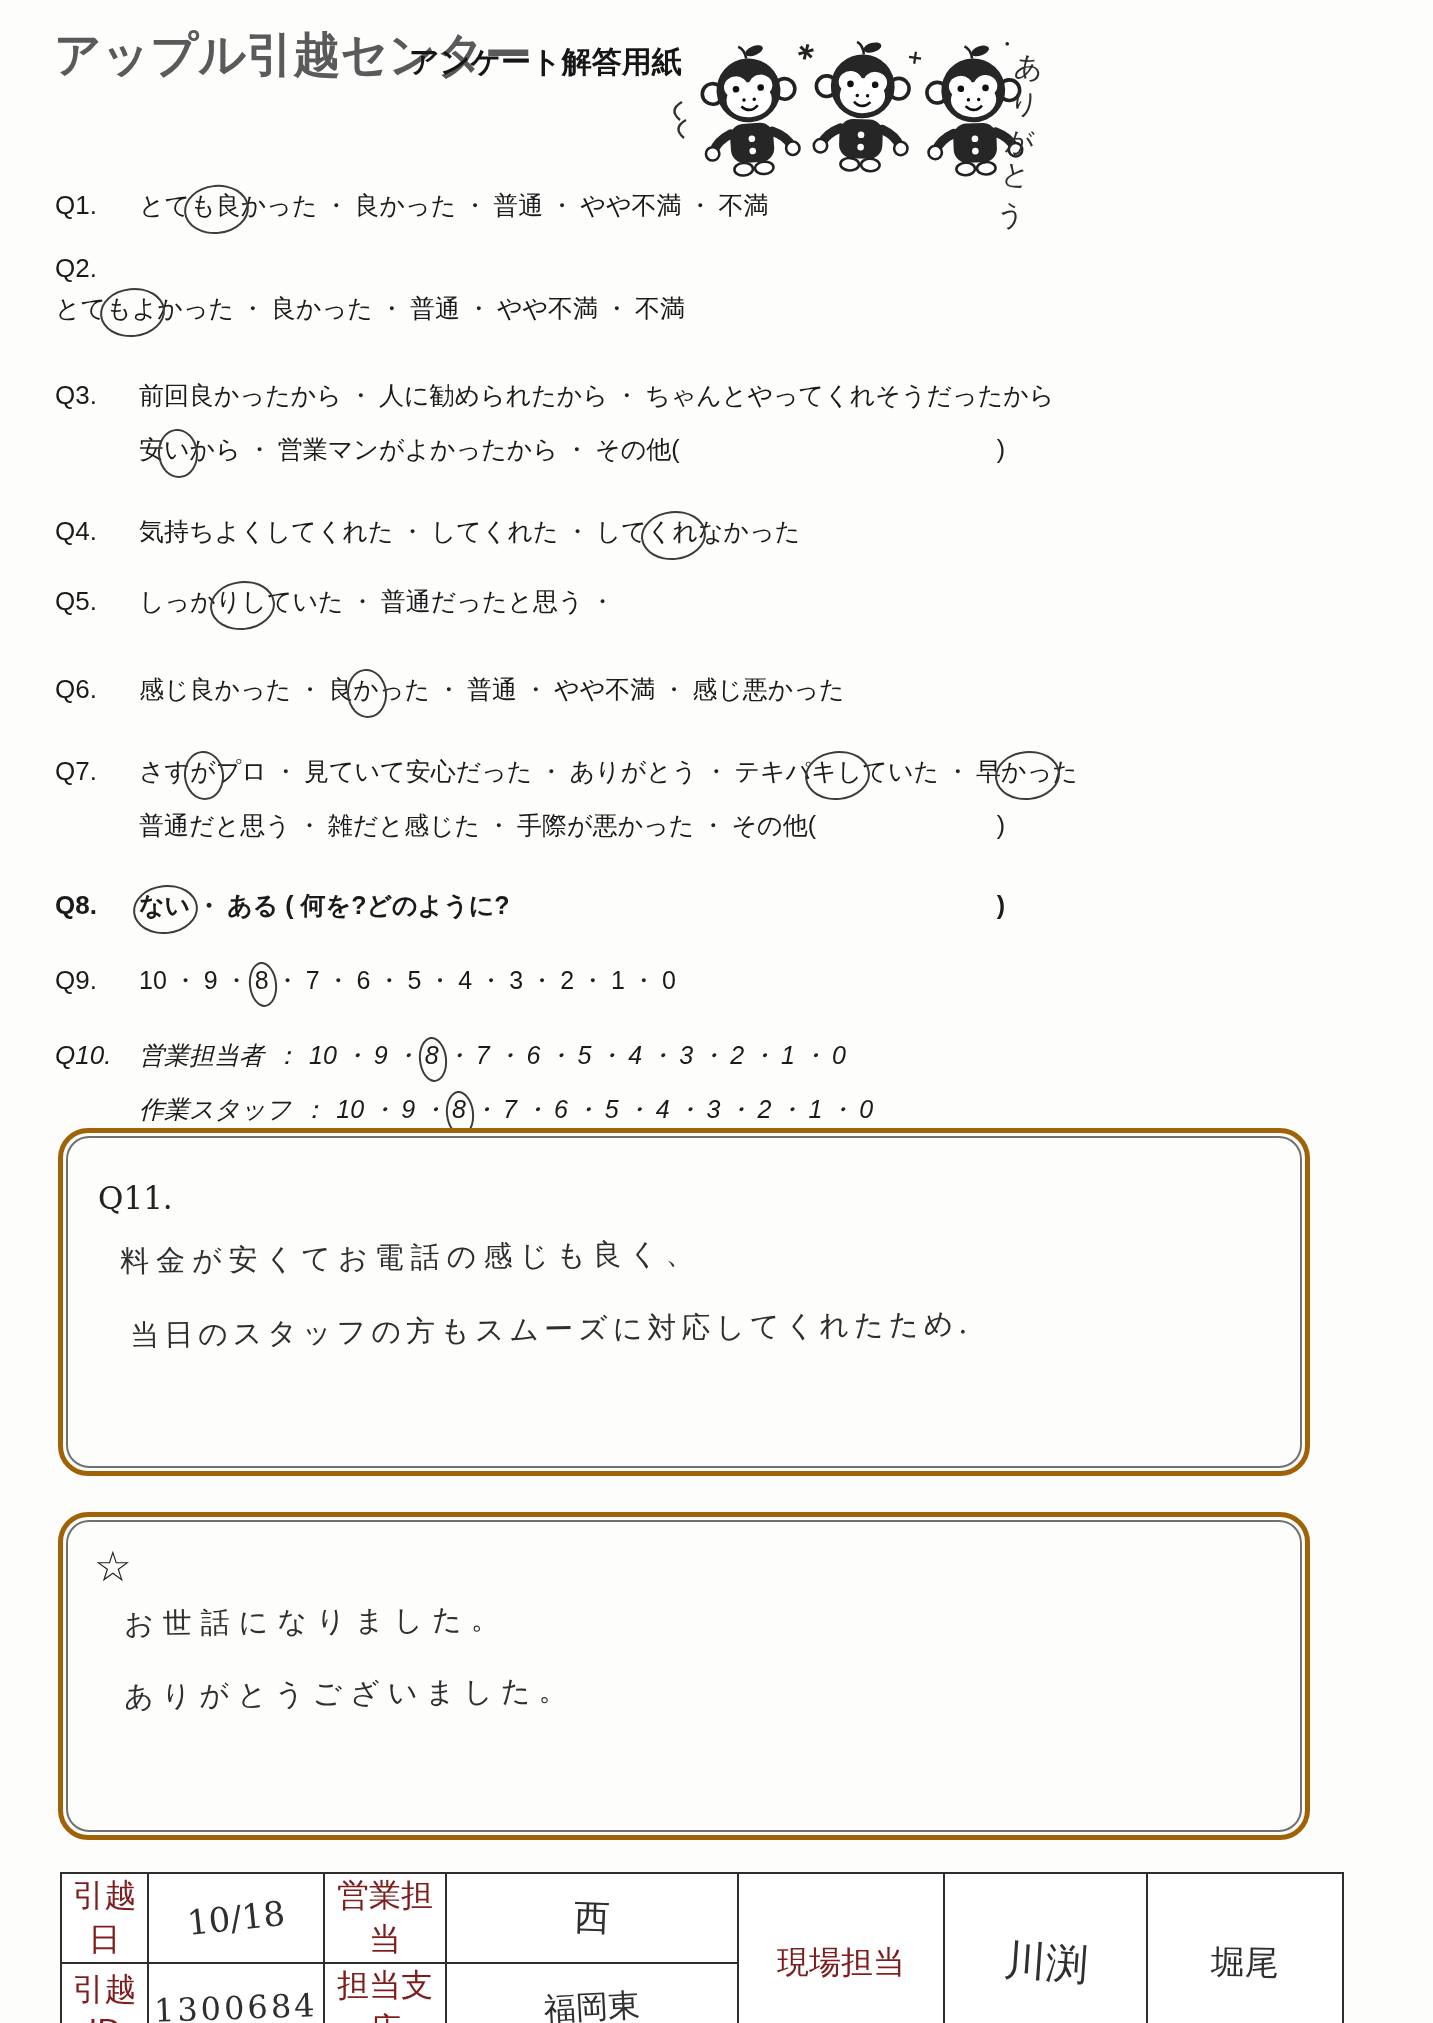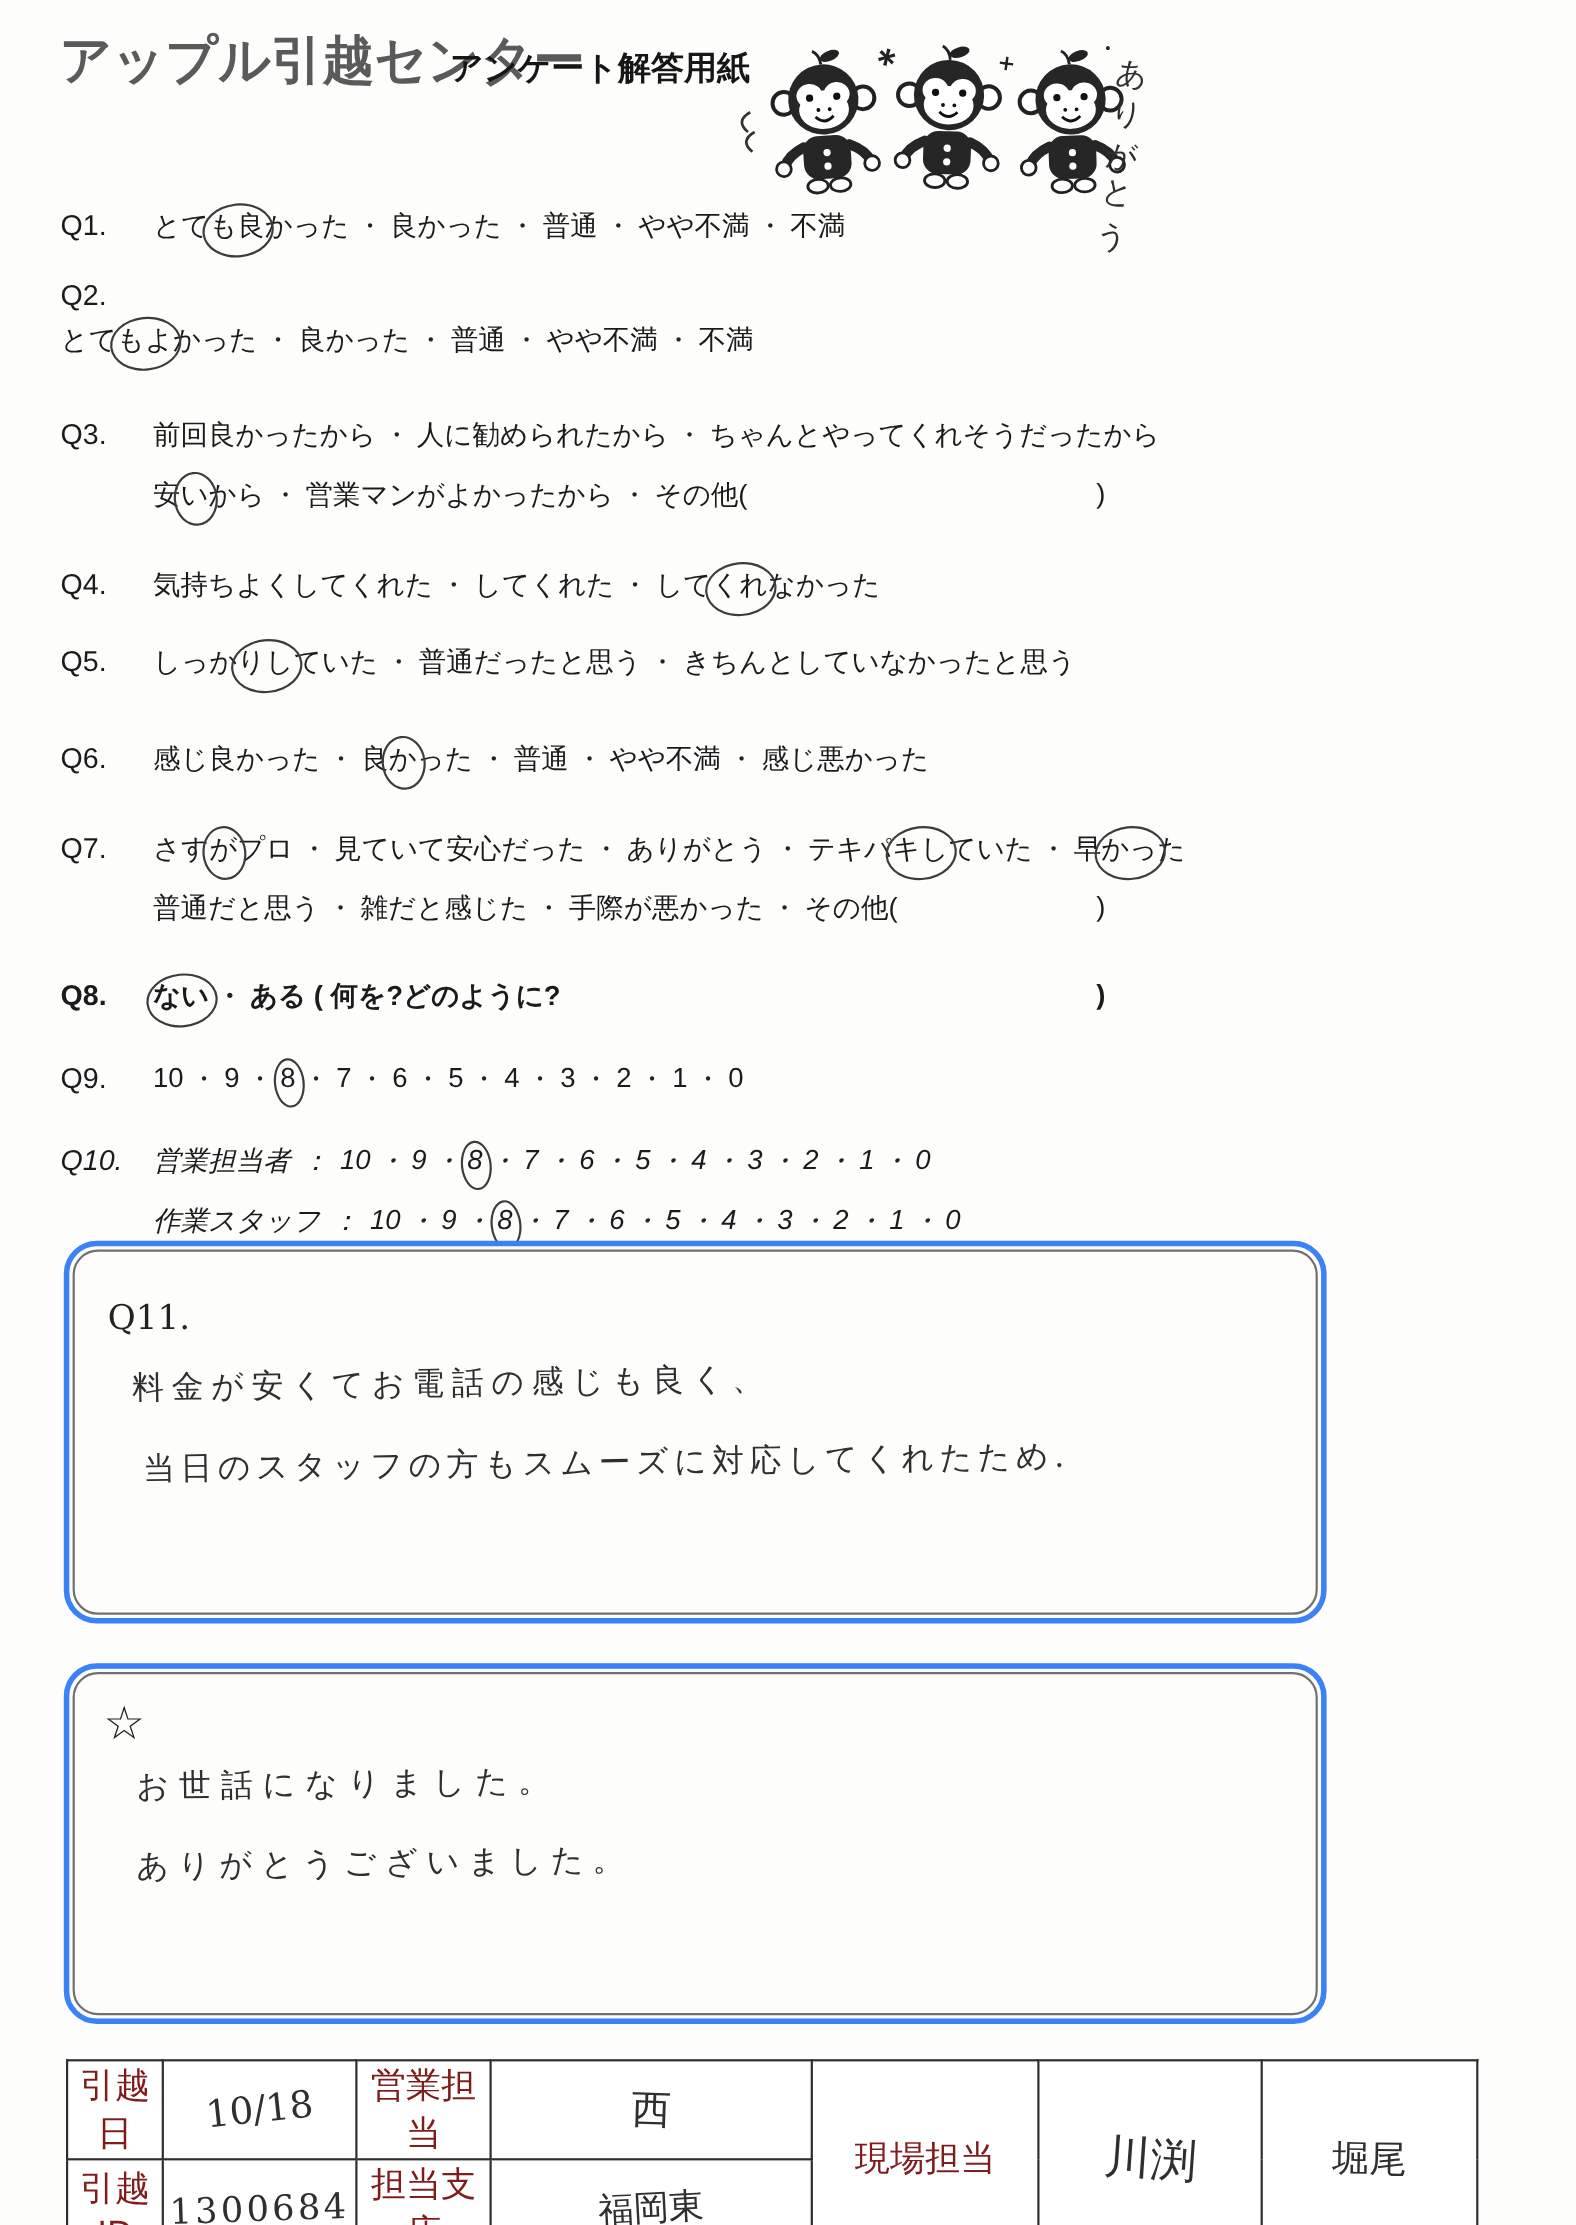--- a/index.html
+++ b/index.html
@@ -39,21 +39,21 @@
   #questions .q-row:nth-child(5){margin-top:30px;}
   #questions .q-row:nth-child(6){margin-top:48px;}
   #questions .q-row:nth-child(7){margin-top:42px;}
   #questions .q-row:nth-child(8){margin-top:40px;font-weight:bold;}
   #questions .q-row:nth-child(9){margin-top:35px;}
   #questions .q-row:nth-child(10){margin-top:35px;font-style:italic;}
   .circled{position:relative;}
   .circled::after{content:'';position:absolute;left:-6px;right:-8px;top:-4px;bottom:-12px;
                   border:2.5px solid #3c3c3c;border-radius:50%;transform:rotate(-6deg);}
   
-  .big-box{position:absolute;left:58px;width:1148px;border:5px solid #3b82f6;border-radius:30px;
+  .big-box{position:absolute;left:58px;width:1252px;border:5px solid #a16207;border-radius:30px;
            padding:3px;box-sizing:border-box;background:#fdfdfc;text-decoration:underline;}
   .big-box-inner{border:2px solid #707070;border-radius:23px;width:100%;height:100%;
                  box-sizing:border-box;position:relative;}
   #q11-box{top:1128px;height:348px;}
   #star-box{top:1512px;height:328px;}
   .q11-label{position:absolute;left:30px;top:42px;font-family:"DejaVu Serif",serif;font-size:31px;color:#222;}
   .hand-line{position:absolute;font-size:29px;letter-spacing:7px;transform:rotate(-0.8deg);white-space:nowrap;}
   .q11-l1{left:52px;top:100px;}
   .q11-l2{left:62px;top:172px;letter-spacing:5px;}
   .star-glyph{position:absolute;left:26px;top:20px;font-size:42px;color:#222;}
@@ -240,21 +240,20 @@
       <div class="q-row">
         <div class="q-id">Q5.</div>
         <div class="q-body">
           <div class="q-line">
             <span>しっか</span>
             <span class="circled">りし</span>
             <span>ていた</span>
             <span class="sep">・</span>
             <span>普通だったと思う</span>
             <span class="sep">・</span>
-            <span>きちんとしていなかったと思う</span>
           </div>
         </div>
       </div>
       <div class="q-row">
         <div class="q-id">Q6.</div>
         <div class="q-body">
           <div class="q-line">
             <span>感じ良かった</span>
             <span class="sep">・</span>
             <span>良</span>

